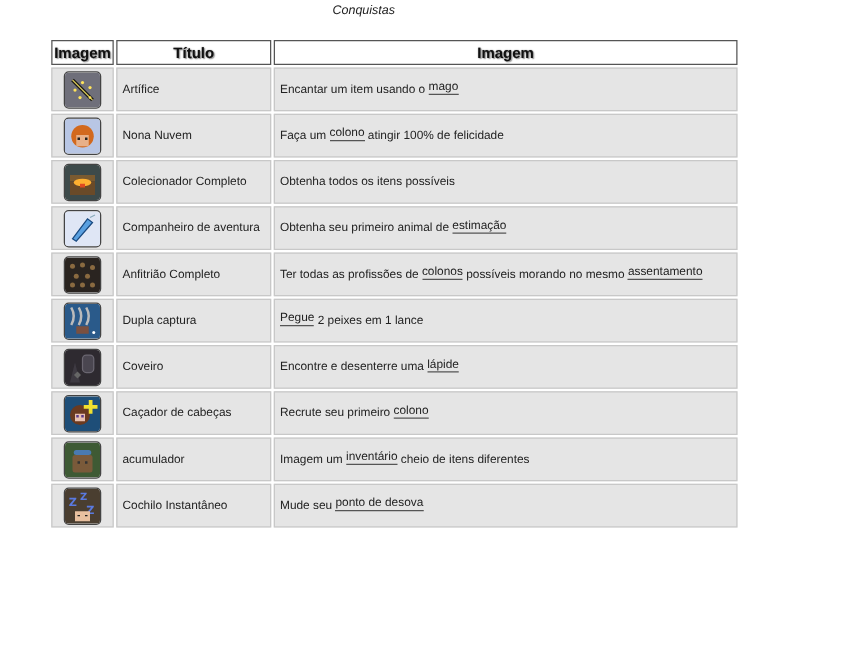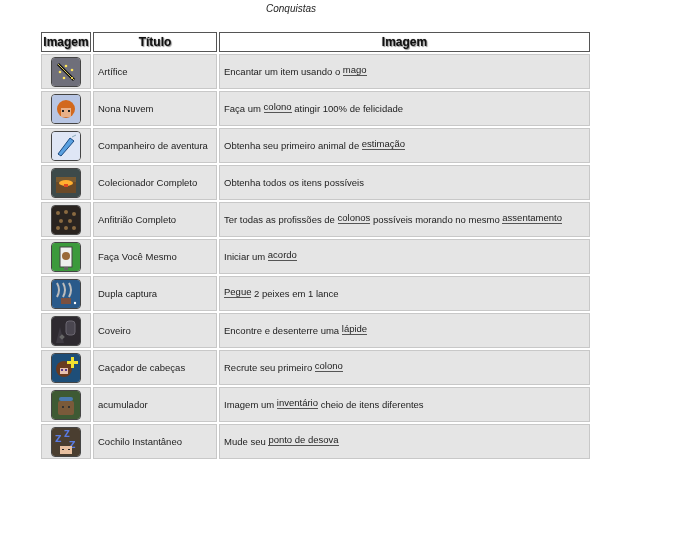--- a/index.html
+++ b/index.html
@@ -80,64 +80,54 @@
               <circle cx="14" cy="14" r="9" fill="#d2691e"></circle>
               <rect x="9" y="13" width="10" height="9" fill="#e8b088"></rect>
               <rect x="10" y="15" width="2" height="2" fill="#222"></rect>
               <rect x="16" y="15" width="2" height="2" fill="#222"></rect>
             </svg></span></td>
         <td class="title-cell">Nona Nuvem</td>
         <td><span>Faça um </span><a class="link">colono</a><span> atingir 100% de felicidade</span></td>
       </tr>
       <tr>
         <td class="img-cell"><span class="icon"><svg width="28" height="28" viewBox="0 0 28 28">
-              <rect width="28" height="28" fill="#dfe6f5"></rect>
-              <polygon points="6,22 9,24 22,9 18,6" fill="#5aa0e0" stroke="#1a4a80" stroke-width="1"></polygon>
-              <line x1="20" y1="5" x2="24" y2="3" stroke="#8ab" stroke-width="1"></line>
-            </svg></span></td>
-        <td class="title-cell">Companheiro de aventura</td>
-        <td><span>Obtenha seu primeiro animal de </span><a class="link">estimação</a></td>
-      </tr>
-      <tr>
-        <td class="img-cell"><span class="icon"><svg width="28" height="28" viewBox="0 0 28 28">
               <rect width="28" height="28" fill="#3d4a4a"></rect>
               <rect x="4" y="8" width="20" height="5" fill="#7a5a30"></rect>
               <rect x="4" y="13" width="20" height="11" fill="#6a4a28"></rect>
               <ellipse cx="14" cy="14" rx="7" ry="3" fill="#ffb030"></ellipse>
               <rect x="12" y="15" width="4" height="3" fill="#e04a20"></rect>
             </svg></span></td>
         <td class="title-cell">Colecionador Completo</td>
         <td><span>Obtenha todos os itens possíveis</span></td>
+      </tr>
+      <tr>
+        <td class="img-cell"><span class="icon"><svg width="28" height="28" viewBox="0 0 28 28">
+              <rect width="28" height="28" fill="#dfe6f5"></rect>
+              <polygon points="6,22 9,24 22,9 18,6" fill="#5aa0e0" stroke="#1a4a80" stroke-width="1"></polygon>
+              <line x1="20" y1="5" x2="24" y2="3" stroke="#8ab" stroke-width="1"></line>
+            </svg></span></td>
+        <td class="title-cell">Companheiro de aventura</td>
+        <td><span>Obtenha seu primeiro animal de </span><a class="link">estimação</a></td>
       </tr>
       <tr>
         <td class="img-cell"><span class="icon"><svg width="28" height="28" viewBox="0 0 28 28">
               <rect width="28" height="28" fill="#2a2420"></rect>
               <g fill="#8a6a40">
                 <circle cx="6" cy="7" r="2"></circle>
                 <circle cx="14" cy="6" r="2"></circle>
                 <circle cx="22" cy="8" r="2"></circle>
                 <circle cx="9" cy="15" r="2"></circle>
                 <circle cx="18" cy="15" r="2"></circle>
                 <circle cx="6" cy="22" r="2"></circle>
                 <circle cx="14" cy="22" r="2"></circle>
                 <circle cx="22" cy="22" r="2"></circle>
               </g>
             </svg></span></td>
         <td class="title-cell">Anfitrião Completo</td>
         <td><span>Ter todas as profissões de </span><a class="link">colonos</a><span> possíveis morando no mesmo </span><a class="link">assentamento</a></td>
-      </tr>
-      <tr>
-        <td class="img-cell"><span class="icon"><svg width="28" height="28" viewBox="0 0 28 28">
-              <rect width="28" height="28" fill="#3c9a3c"></rect>
-              <rect x="8" y="4" width="12" height="20" fill="#f0f0f0" stroke="#444" stroke-width="1"></rect>
-              <circle cx="14" cy="13" r="4" fill="#9a6a3a"></circle>
-              <rect x="12" y="24" width="4" height="3" fill="#666"></rect>
-            </svg></span></td>
-        <td class="title-cell">Faça Você Mesmo</td>
-        <td><span>Iniciar um </span><a class="link">acordo</a></td>
       </tr>
       <tr>
         <td class="img-cell"><span class="icon"><svg width="28" height="28" viewBox="0 0 28 28">
               <rect width="28" height="28" fill="#2a5a8a"></rect>
               <path d="M5 3 Q9 10 5 17 M11 3 Q15 10 11 17 M17 3 Q21 10 17 17" stroke="#bbb" stroke-width="2" fill="none"></path>
               <rect x="9" y="18" width="10" height="6" fill="#7a5040"></rect>
               <circle cx="23" cy="23" r="1.2" fill="#fff"></circle>
             </svg></span></td>
         <td class="title-cell">Dupla captura</td>
         <td><a class="link">Pegue</a><span> 2 peixes em 1 lance</span></td>

